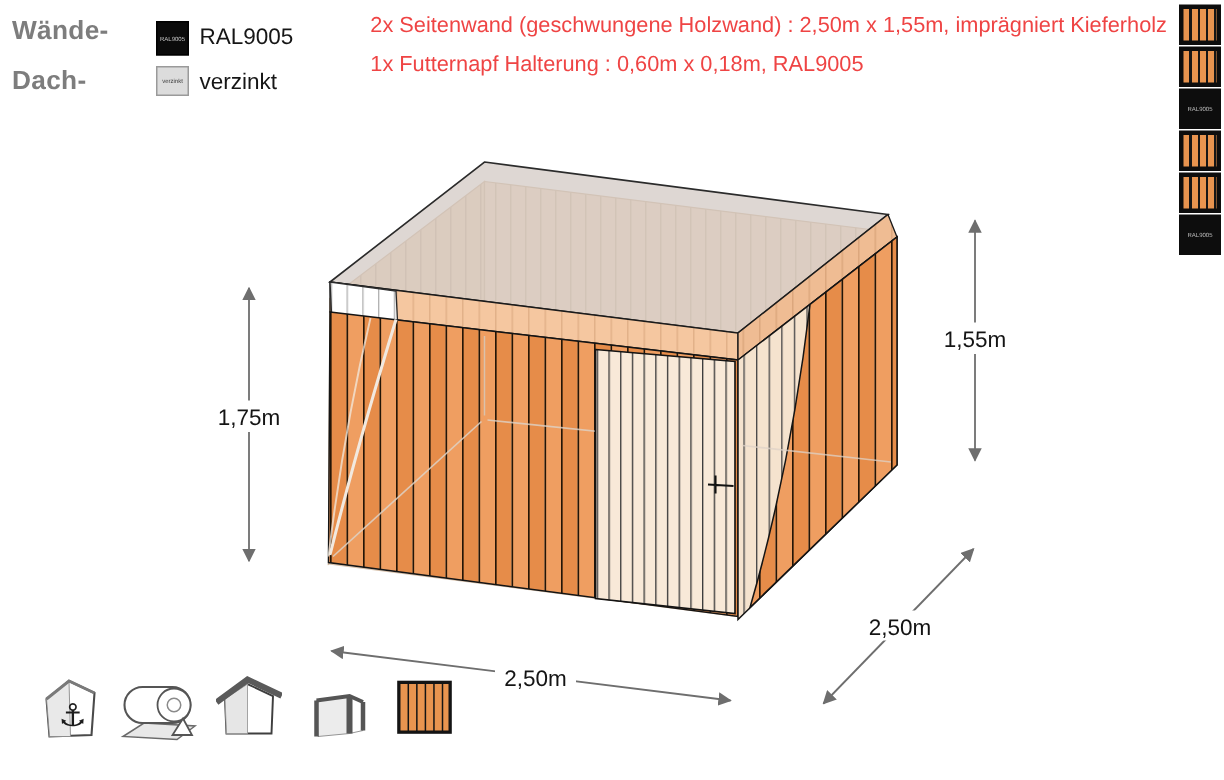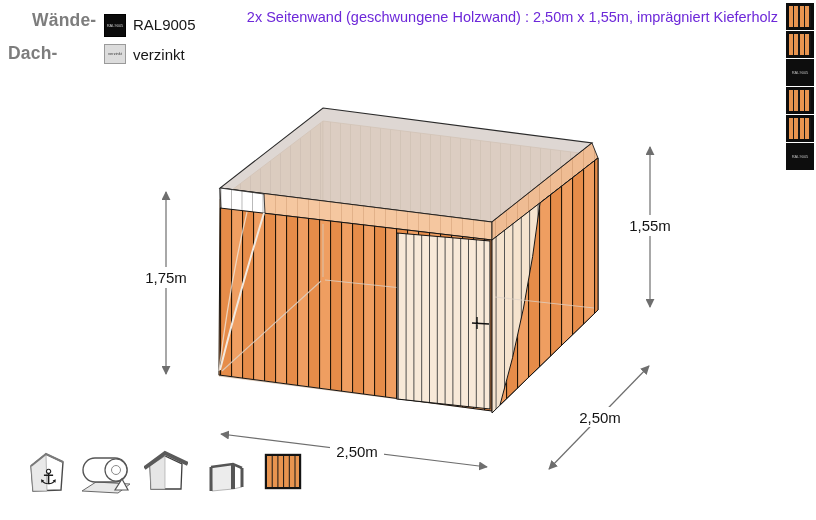--- a/index.html
+++ b/index.html
@@ -19,21 +19,21 @@
   }
   .swatch-black{background:#0b0b0b;height:23px;border:1px solid #000;}
   .swatch-grey{background:#dcdcdc;height:20px;border:1px solid #9a9a9a;}
   .swatch-tiny{font-size:4px;line-height:4px;white-space:nowrap;}
   .swatch-black .swatch-tiny{color:#c9c9c9;}
   .swatch-grey .swatch-tiny{color:#3a3a3a;}
   .legend-value{position:absolute;left:133px;font-size:15px;color:#161616;}
   
   .parts{
     position:absolute;top:4px;right:38px;text-align:left;
-    color:#6d28d9;font-size:14.5px;line-height:26px;white-space:nowrap;
+    color:#ef4444;font-size:14.5px;line-height:26px;white-space:nowrap;
   }
   
   .thumbcol{position:absolute;left:786px;top:3px;width:28px;}
   .thumb{
     position:relative;width:28px;height:27px;margin-bottom:1px;
     background:#0d0d0d;box-sizing:border-box;cursor:pointer;
   }
   .thumb .bars{
     position:absolute;left:3px;right:3px;top:3px;bottom:3px;
     background:repeating-linear-gradient(90deg,#e8944f 0 4px,#161616 4px 5.4px);
@@ -136,34 +136,35 @@
     <text class="dim-text" x="166" y="283" text-anchor="middle">1,75m</text>
     <rect x="624" y="215" width="52" height="21" fill="#fff"></rect>
     <text class="dim-text" x="650" y="231" text-anchor="middle">1,55m</text>
     <rect x="330" y="441" width="54" height="20" fill="#fff"></rect>
     <text class="dim-text" x="357" y="457" text-anchor="middle">2,50m</text>
     <rect x="573" y="407" width="54" height="20" fill="#fff"></rect>
     <text class="dim-text" x="600" y="423" text-anchor="middle">2,50m</text>
   </g>
 </svg>
 
-<div class="legend-label" style="top:10px;margin-left:24px;">Wände-</div>
+<div class="legend-label" style="top:10px;">Wände-</div>
 <div class="legend-swatch swatch-black" style="top:14px;">
   <span class="swatch-tiny">RAL9005</span>
 </div>
 <div class="legend-value" style="top:16px;">RAL9005</div>
 
 <div class="legend-label" style="top:43px;">Dach-</div>
 <div class="legend-swatch swatch-grey" style="top:44px;">
   <span class="swatch-tiny">verzinkt</span>
 </div>
 <div class="legend-value" style="top:46px;">verzinkt</div>
 
 <div class="parts">
   <div>2x Seitenwand (geschwungene Holzwand) : 2,50m x 1,55m, imprägniert Kieferholz</div>
+  <div>1x Futternapf Halterung : 0,60m x 0,18m, RAL9005</div>
 </div>
 
 <div class="thumbcol">
   <div class="thumb">
       <div class="bars"></div>
     </div>
   <div class="thumb">
       <div class="bars"></div>
     </div>
   <div class="thumb black">

